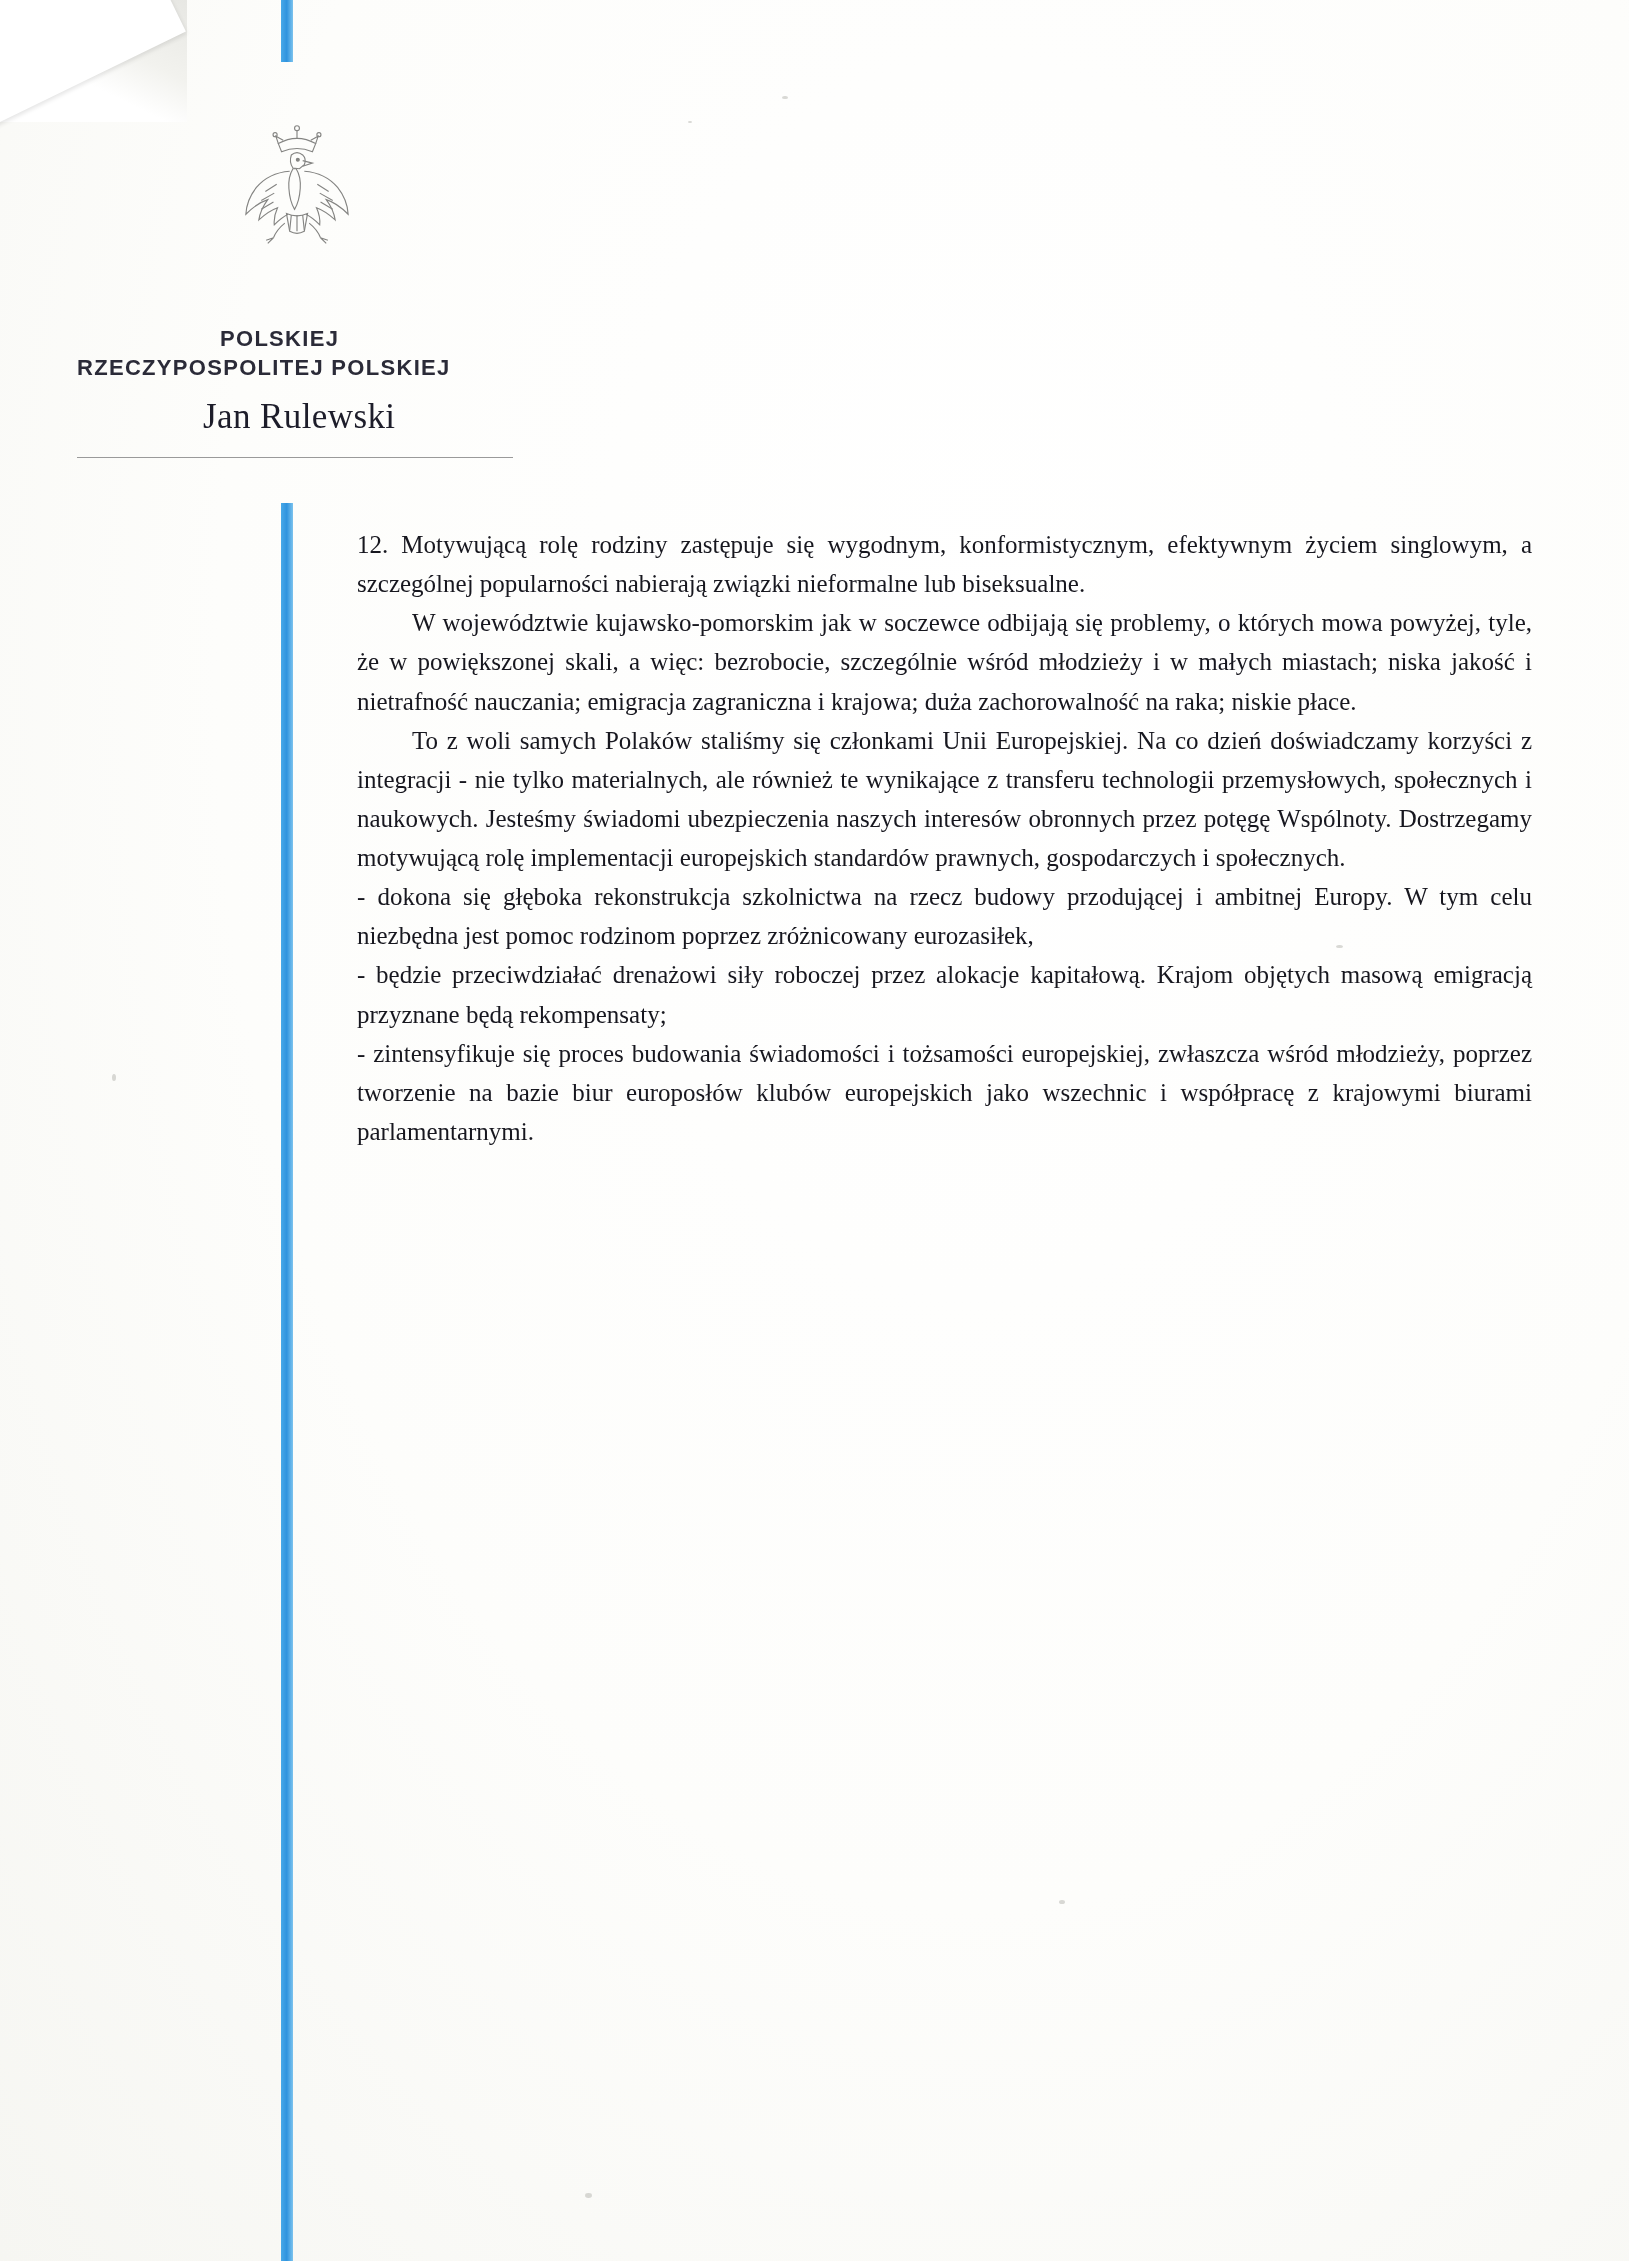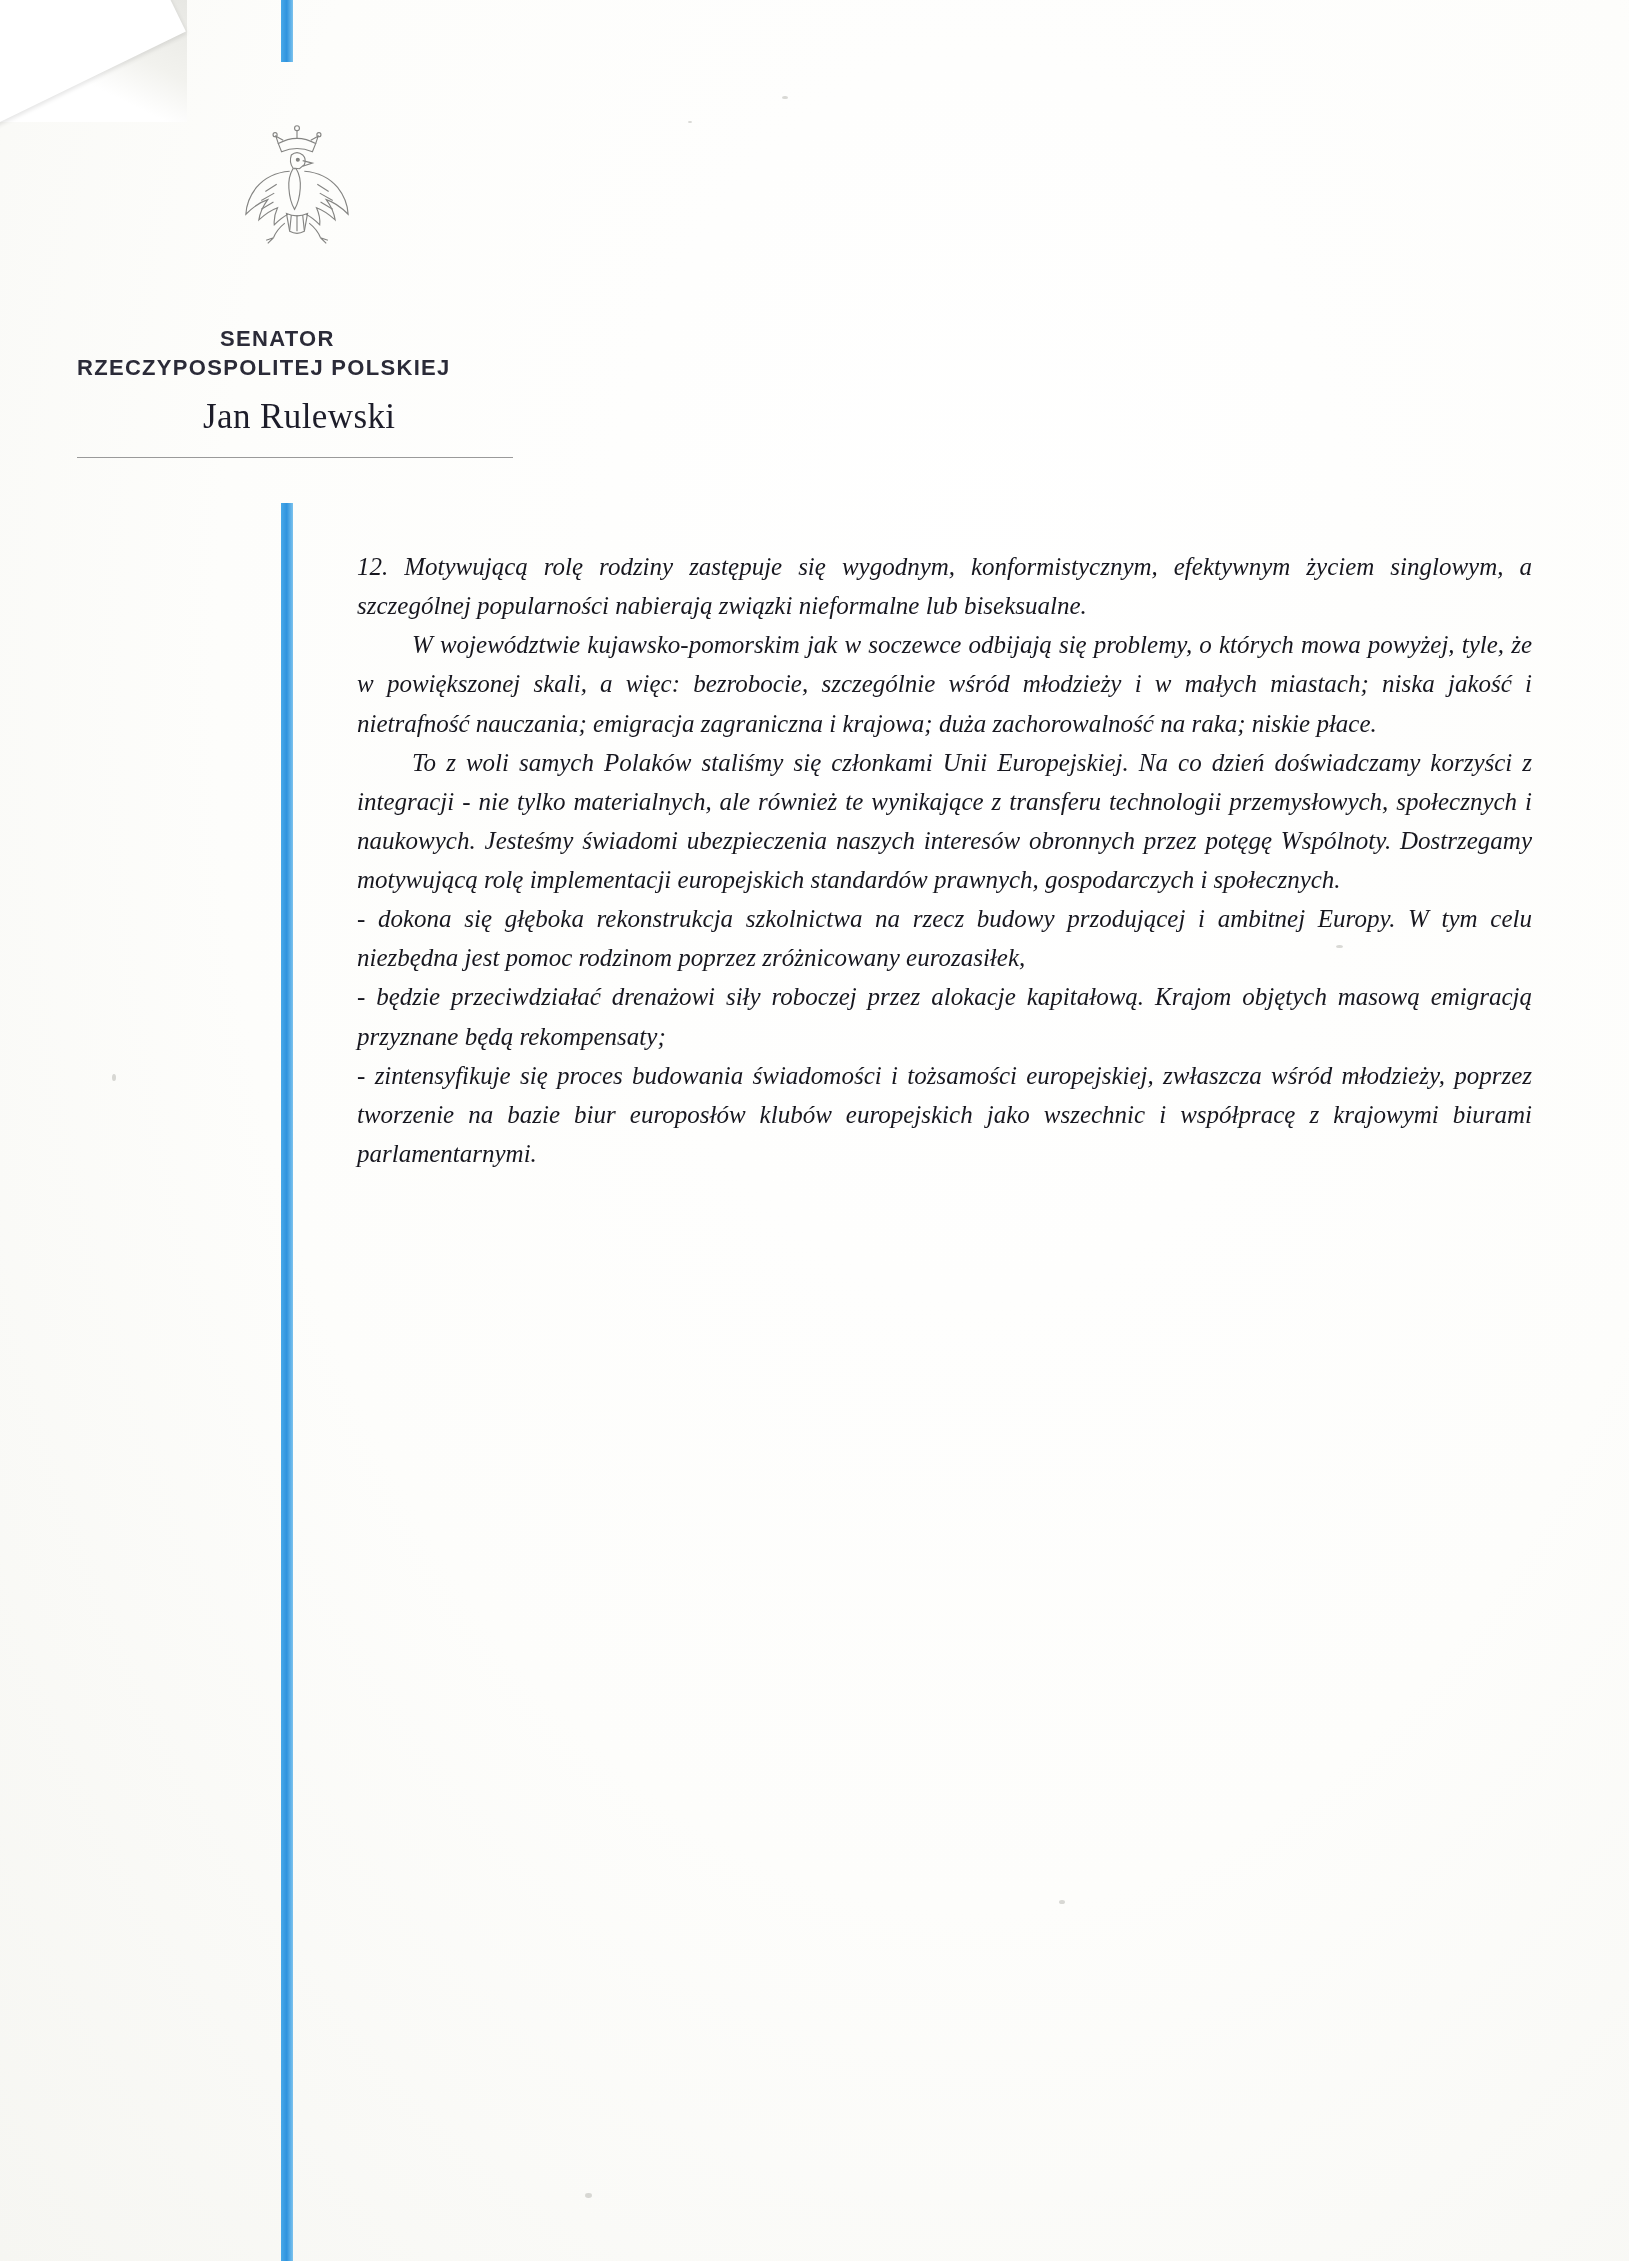--- a/index.html
+++ b/index.html
@@ -97,27 +97,26 @@
   .lh-rule {
     margin-top: 19.5px;
     width: 436px;
     height: 0.8px;
     background: #9a9a9a;
   }
 
   .body-text {
     position: absolute;
     left: 357px;
-    top: 547px;
+    top: 525px;
     width: 1175px;
     font-size: 25px;
     line-height: 1.565;
     text-align: justify;
     color: #17171f;
-    font-style: italic;
   }
   .body-text p {
     margin: 0;
   }
   .body-text p.indent {
     text-indent: 55px;
   }
 
   
   .speck {
@@ -159,21 +158,21 @@
 
       <path d="M72 122 q13 6 26 0 l-4 22 q-9 5 -18 0 z"></path>
       <path d="M85 124 l0 20 M78 124 l-2 19 M92 124 l2 19"></path>
 
       <path d="M70 134 q-10 8 -14 18 M100 134 q10 8 14 18"></path>
       <path d="M56 152 l-9 3 M56 152 l-7 7 M114 152 l9 3 M114 152 l7 7"></path>
     </g>
   </svg>
 
   <div class="letterhead">
-    <div class="lh-line l1">SENATOR</div>
+    <div class="lh-line l1">POLSKIEJ</div>
     <div class="lh-line">RZECZYPOSPOLITEJ POLSKIEJ</div>
     <div class="lh-name">Jan Rulewski</div>
     <div class="lh-rule"></div>
   </div>
 
   <div class="body-text">
     <p>12. Motywującą rolę rodziny zastępuje się wygodnym, konformistycznym, efektywnym życiem singlowym, a szczególnej popularności nabierają związki nieformalne lub biseksualne.</p>
     <p class="indent">W województwie kujawsko-pomorskim jak w soczewce odbijają się problemy, o których mowa powyżej, tyle, że w powiększonej skali, a więc: bezrobocie, szczególnie wśród młodzieży i w małych miastach; niska jakość i nietrafność nauczania; emigracja zagraniczna i krajowa; duża zachorowalność na raka; niskie płace.</p>
     <p class="indent">To z woli samych Polaków staliśmy się członkami Unii Europejskiej. Na co dzień doświadczamy korzyści z integracji - nie tylko materialnych, ale również te wynikające z transferu technologii przemysłowych, społecznych i naukowych. Jesteśmy świadomi ubezpieczenia naszych interesów obronnych przez potęgę Wspólnoty. Dostrzegamy motywującą rolę implementacji europejskich standardów prawnych, gospodarczych i społecznych.</p>
     <p>- dokona się głęboka rekonstrukcja szkolnictwa na rzecz budowy przodującej i ambitnej Europy. W tym celu niezbędna jest pomoc rodzinom poprzez zróżnicowany eurozasiłek,</p>

